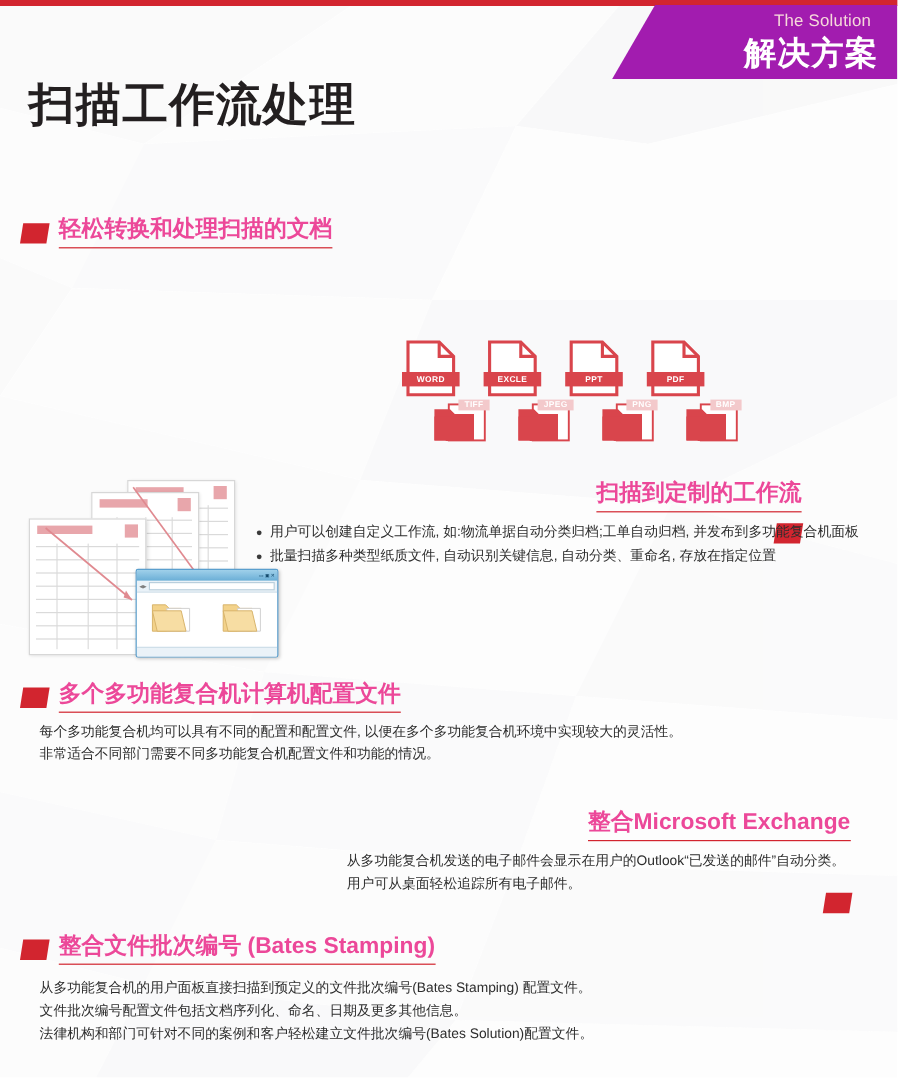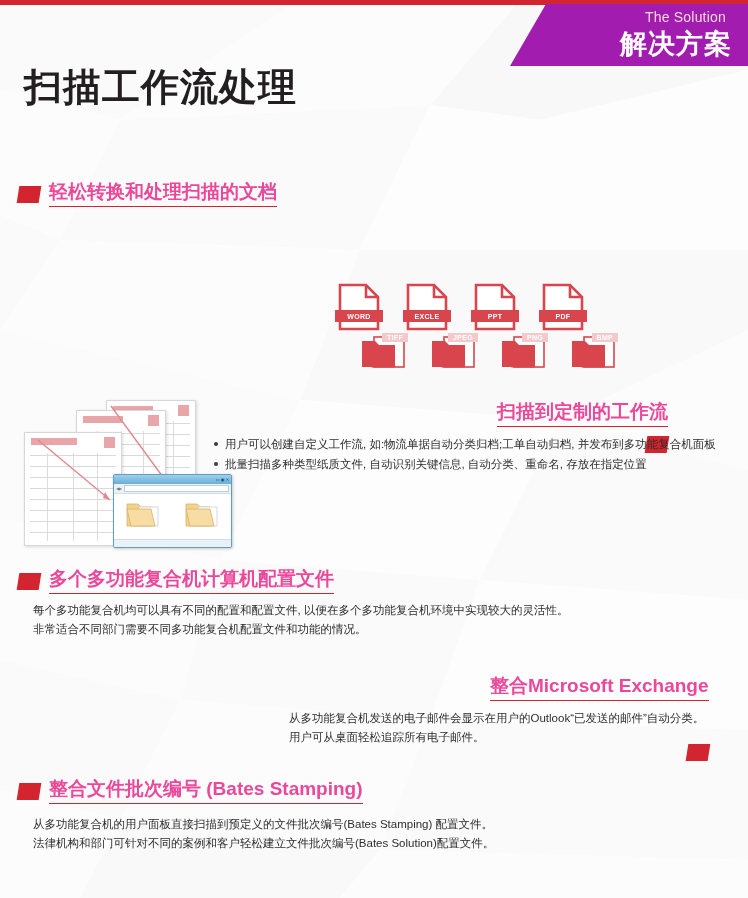--- a/index.html
+++ b/index.html
@@ -511,16 +511,17 @@
     <p>从多功能复合机发送的电子邮件会显示在用户的Outlook“已发送的邮件”自动分类。</p>
     <p>用户可从桌面轻松追踪所有电子邮件。</p>
   </div>
 
   <div class="sec-head" style="left:18px; top:778px;">
     <span class="marker"></span>
     <span class="txt">整合文件批次编号 (Bates Stamping)</span>
   </div>
   <div class="para" style="left:33px; top:815px;">
     <p>从多功能复合机的用户面板直接扫描到预定义的文件批次编号(Bates Stamping) 配置文件。</p>
+    <p>文件批次编号配置文件包括文档序列化、命名、日期及更多其他信息。</p>
     <p>法律机构和部门可针对不同的案例和客户轻松建立文件批次编号(Bates Solution)配置文件。</p>
   </div>
 
 </div>
 
 </body></html>

